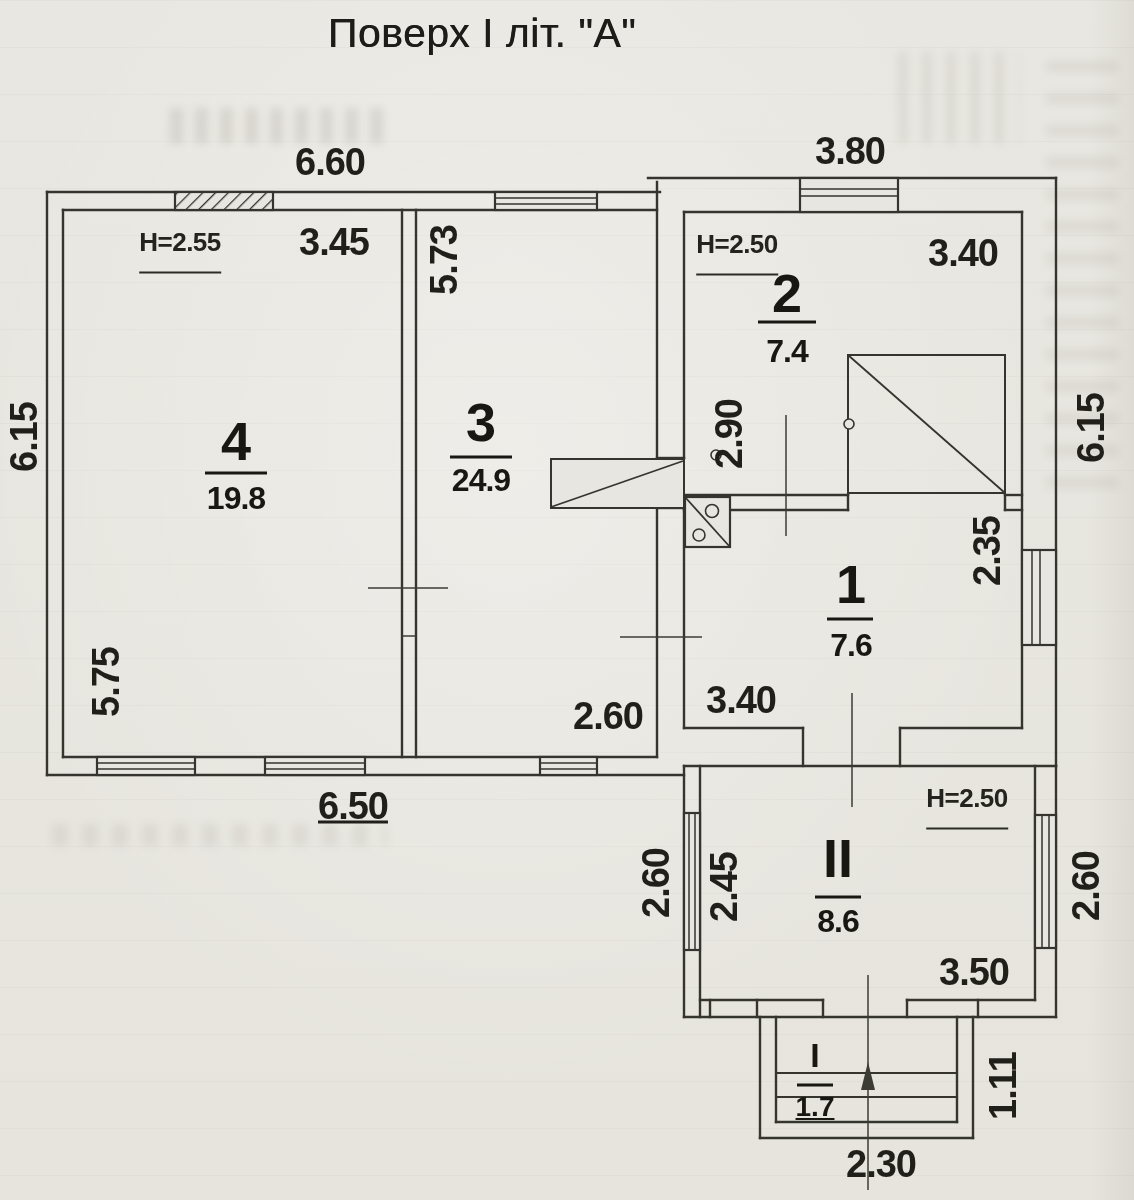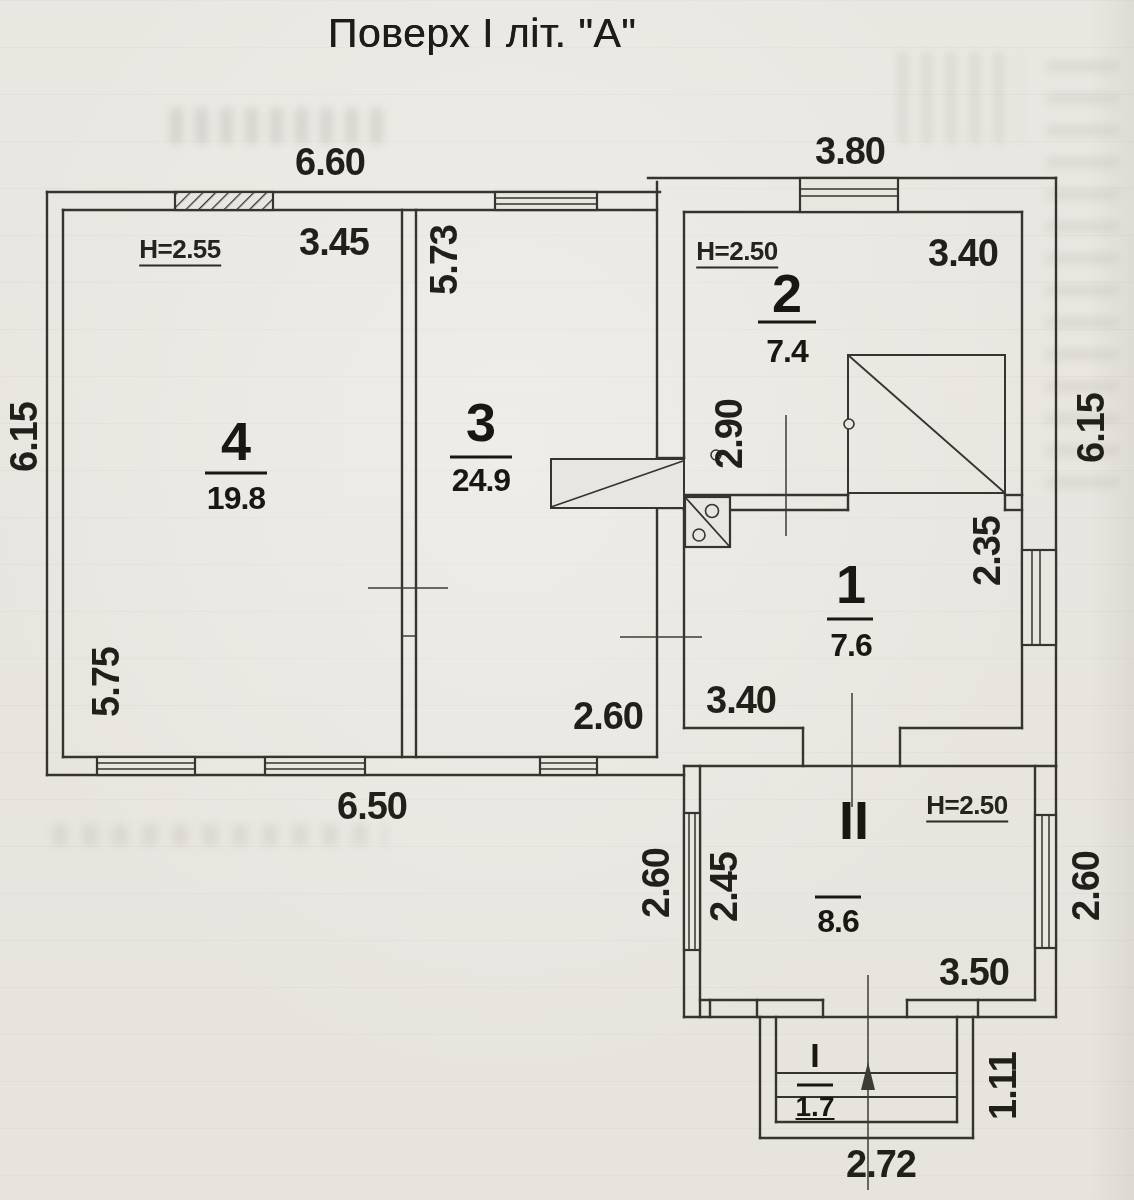--- a/index.html
+++ b/index.html
@@ -15,21 +15,21 @@
   .plan-svg{position:absolute;left:0;top:0;}
   .lbl{
     position:absolute;white-space:nowrap;color:#201f1a;
     font-size:38px;font-weight:700;letter-spacing:-1px;
     transform:translate(-50%,-50%);
   }
   .lbl.v{transform:translate(-50%,-50%) rotate(-90deg);}
   .hnote{
     position:absolute;white-space:nowrap;color:#24231e;
     font-size:26px;font-weight:700;letter-spacing:-0.5px;
-    border-bottom:2.5px solid #2c2b26;padding-bottom:0;
+    border-bottom:2.5px solid #2c2b26;padding-bottom:14px;
     transform:translate(-50%,-50%);
   }
   .rnum{position:absolute;color:#181712;font-size:54px;font-weight:700;transform:translate(-50%,-50%);}
   .rarea{position:absolute;color:#181712;font-size:32px;font-weight:700;letter-spacing:-1px;transform:translate(-50%,-50%);}
   .rnum.small{font-size:34px;}
   .rarea.small{font-size:28px;letter-spacing:0;text-decoration:underline;}
   .title{
     position:absolute;left:482px;top:33px;transform:translate(-50%,-50%);
     font-size:41px;font-weight:400;color:#1d1c18;letter-spacing:0.5px;
     text-shadow:0.4px 0 0 #1d1c18;white-space:nowrap;
@@ -208,23 +208,23 @@
   </svg>
 
   <div class="title">Поверх І літ. "А"</div>
 
   <div class="lbl" style="left:330px;top:162px;">6.60</div>
   <div class="lbl" style="left:850px;top:151px;">3.80</div>
   <div class="lbl" style="left:334px;top:242px;">3.45</div>
   <div class="lbl" style="left:963px;top:253px;">3.40</div>
   <div class="lbl" style="left:608px;top:716px;">2.60</div>
   <div class="lbl" style="left:741px;top:700px;">3.40</div>
-  <div class="lbl" style="left:372px;top:806px;">6.50</div>
+  <div class="lbl" style="left:353px;top:806px;text-decoration:underline;">6.50</div>
   <div class="lbl" style="left:974px;top:972px;">3.50</div>
-  <div class="lbl" style="left:881px;top:1164px;">2.72</div>
+  <div class="lbl" style="left:881px;top:1164px;">2.30</div>
 
   <div class="lbl v" style="left:24px;top:437px;">6.15</div>
   <div class="lbl v" style="left:1091px;top:428px;">6.15</div>
   <div class="lbl v" style="left:444px;top:260px;">5.73</div>
   <div class="lbl v" style="left:729px;top:434px;">2.90</div>
   <div class="lbl v" style="left:987px;top:551px;">2.35</div>
   <div class="lbl v" style="left:106px;top:682px;">5.75</div>
   <div class="lbl v" style="left:656px;top:883px;">2.60</div>
   <div class="lbl v" style="left:724px;top:887px;">2.45</div>
   <div class="lbl v" style="left:1086px;top:886px;">2.60</div>
@@ -235,19 +235,19 @@
   <div class="hnote" style="left:967px;top:806px;">H=2.50</div>
 
   <div class="rnum" style="left:236px;top:441px;">4</div>
   <div class="rarea" style="left:236px;top:498px;">19.8</div>
   <div class="rnum" style="left:481px;top:422px;">3</div>
   <div class="rarea" style="left:481px;top:480px;">24.9</div>
   <div class="rnum" style="left:787px;top:293px;">2</div>
   <div class="rarea" style="left:787px;top:351px;">7.4</div>
   <div class="rnum" style="left:851px;top:584px;">1</div>
   <div class="rarea" style="left:851px;top:645px;">7.6</div>
-  <div class="rnum" style="left:838px;top:820px;margin-left:16px;">II</div>
+  <div class="rnum" style="left:838px;top:858px;">II</div>
   <div class="rarea" style="left:838px;top:921px;">8.6</div>
   <div class="rnum small" style="left:815px;top:1055px;">I</div>
   <div class="rarea small" style="left:815px;top:1107px;">1.7</div>
 
 
 </div>
 
 </body></html>

